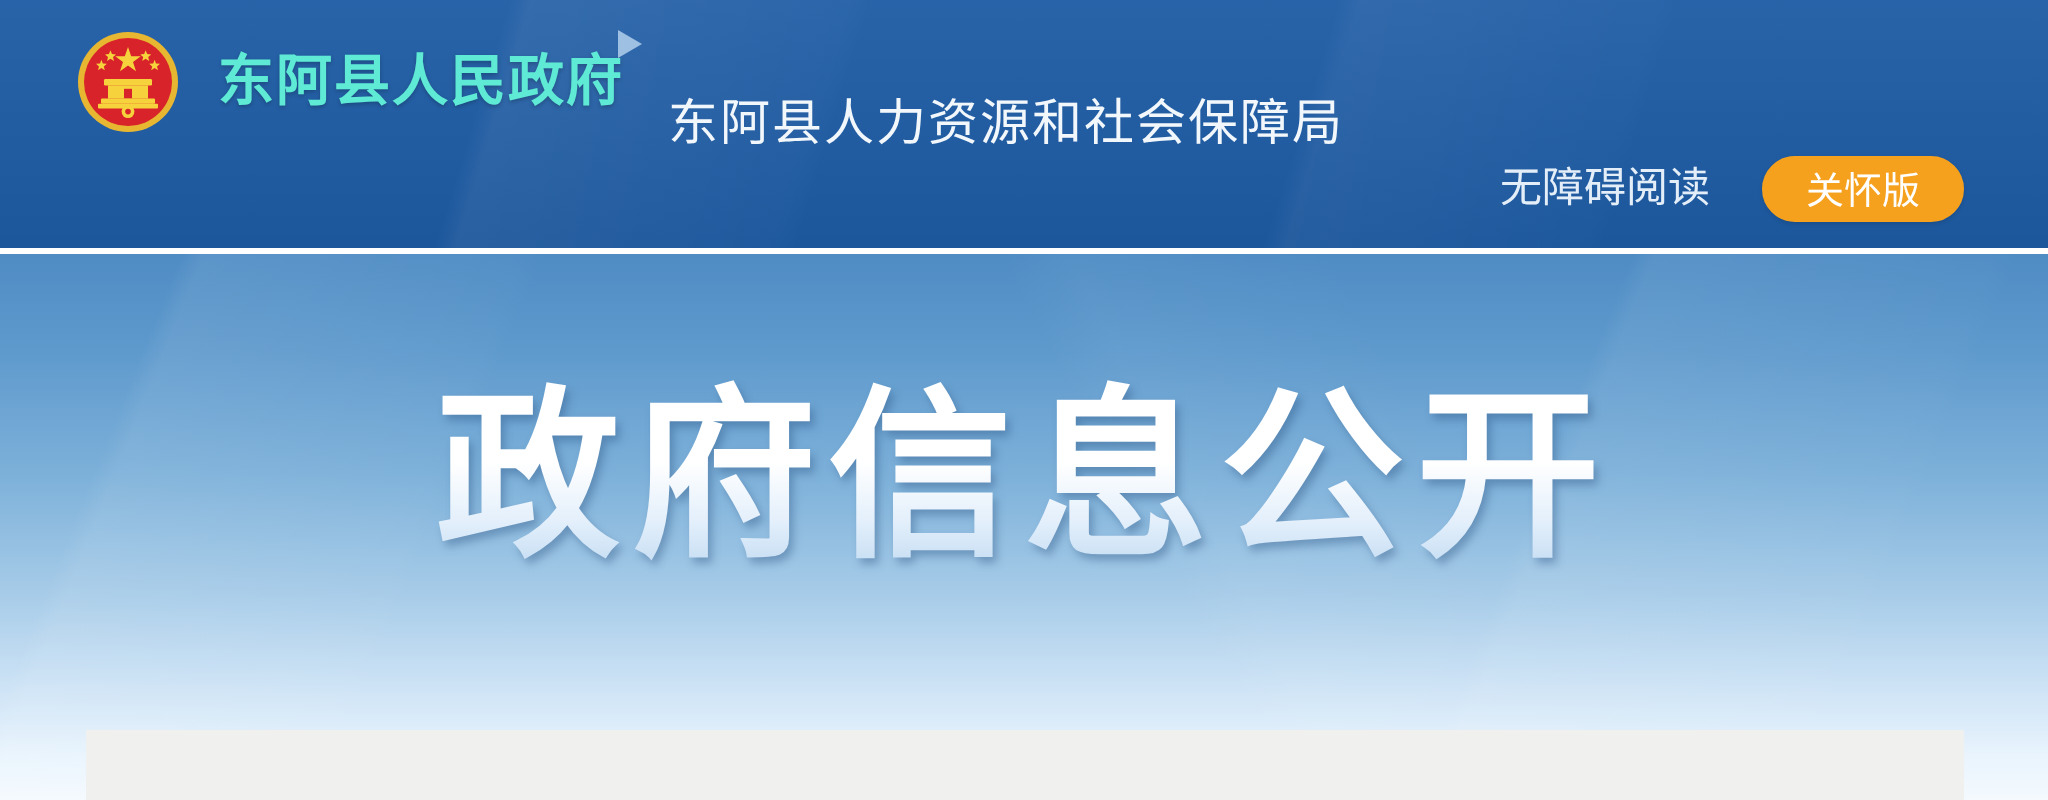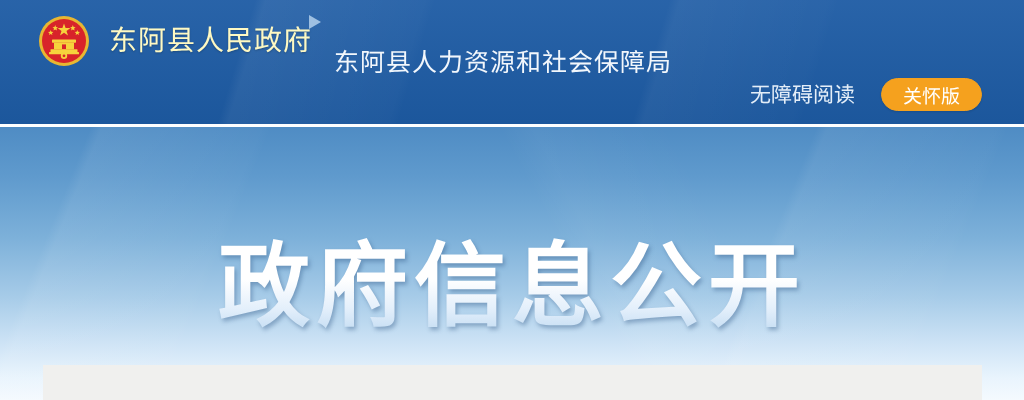--- a/index.html
+++ b/index.html
@@ -62,22 +62,22 @@
     width: 56px;
     height: 56px;
   }
   .emblem svg { display: block; width: 56px; height: 56px; }
 
   .site-title {
     position: absolute;
     left: 109px;
     top: 24px;
     font-size: 28px;
-    font-weight: normal;
-    color: #fef9c3;
+    font-weight: bold;
+    color: #5eead4;
     letter-spacing: 1px;
     line-height: 34px;
     white-space: nowrap;
     text-shadow: 0 1px 2px rgba(0,0,0,0.22);
     text-align: right;
   }
 
   .sep-arrow {
     position: absolute;
     left: 309px;
@@ -185,21 +185,20 @@
     font-weight: bold;
     line-height: 100px;
     letter-spacing: 6px;
     white-space: nowrap;
     color: #ffffff;
     background: linear-gradient(180deg, #ffffff 0%, #ffffff 42%, #e3effb 72%, #bed9f1 100%);
     -webkit-background-clip: text;
     background-clip: text;
     -webkit-text-fill-color: transparent;
     filter: drop-shadow(2px 3px 2px rgba(40,80,125,0.38));
-    margin-top: 48px;
   }
 
   
   .content-panel {
     position: absolute;
     left: 43px;
     top: 365px;
     width: 939px;
     height: 35px;
     background: #f0f0ee;

